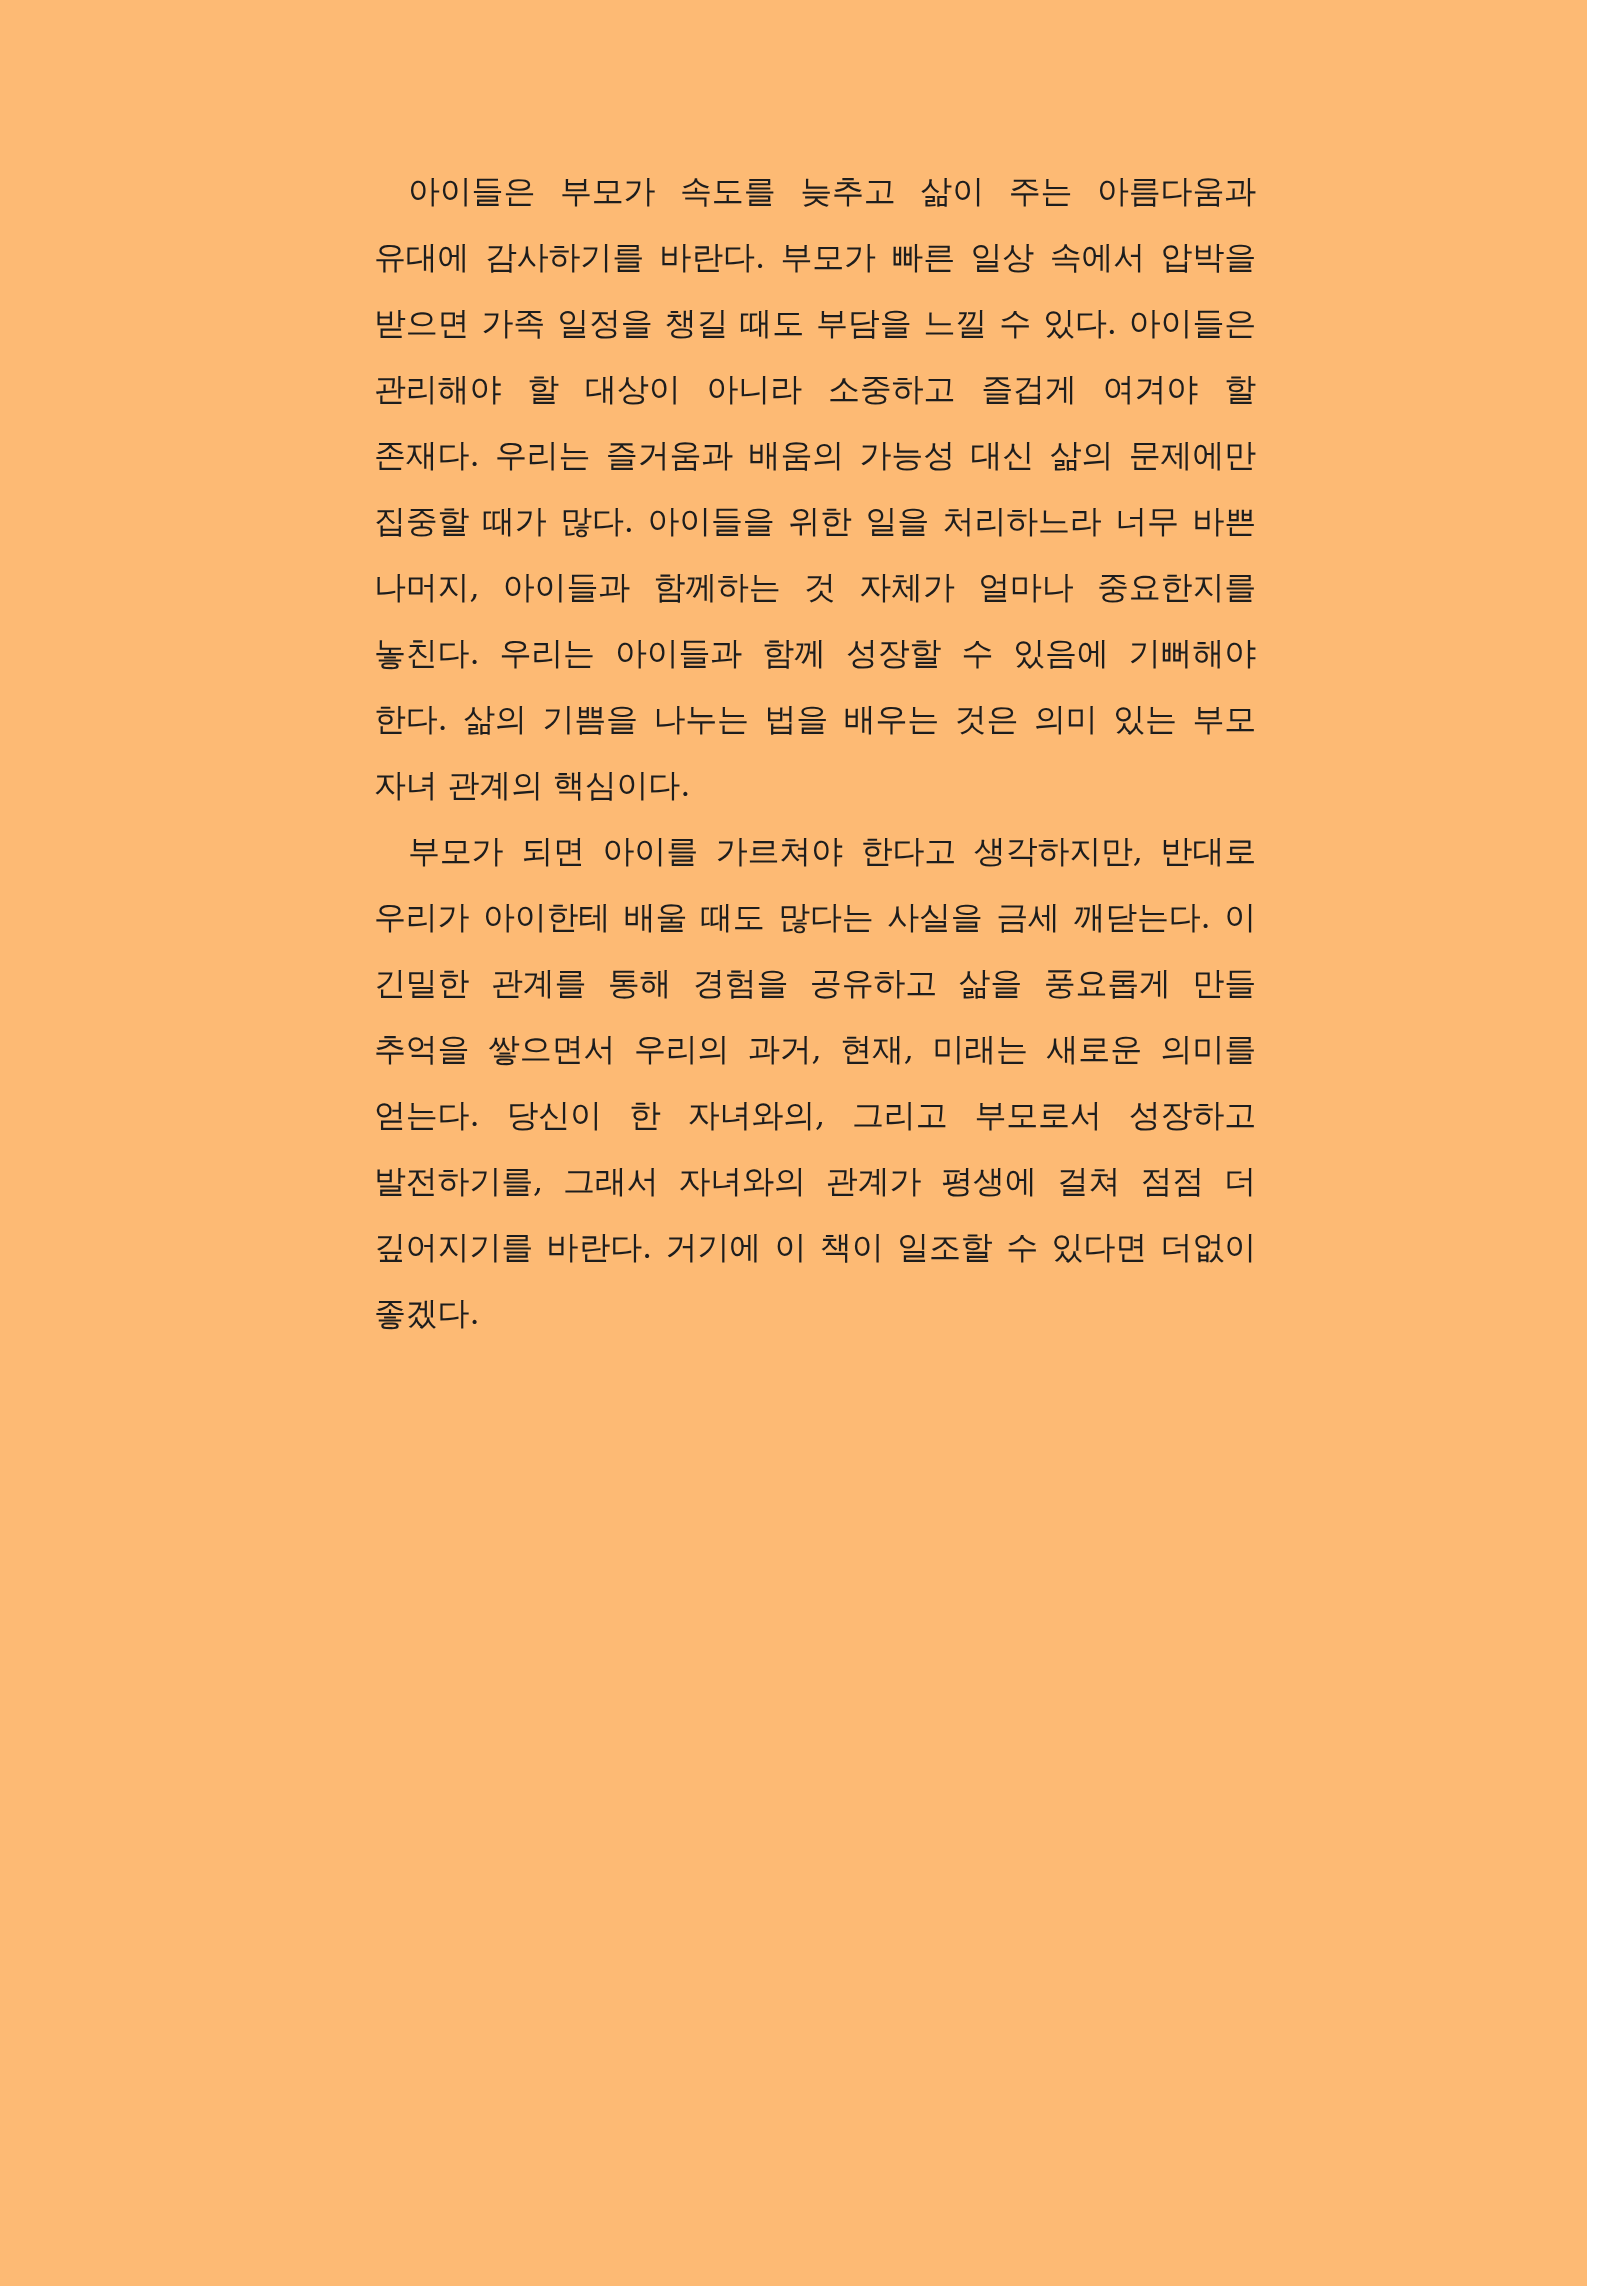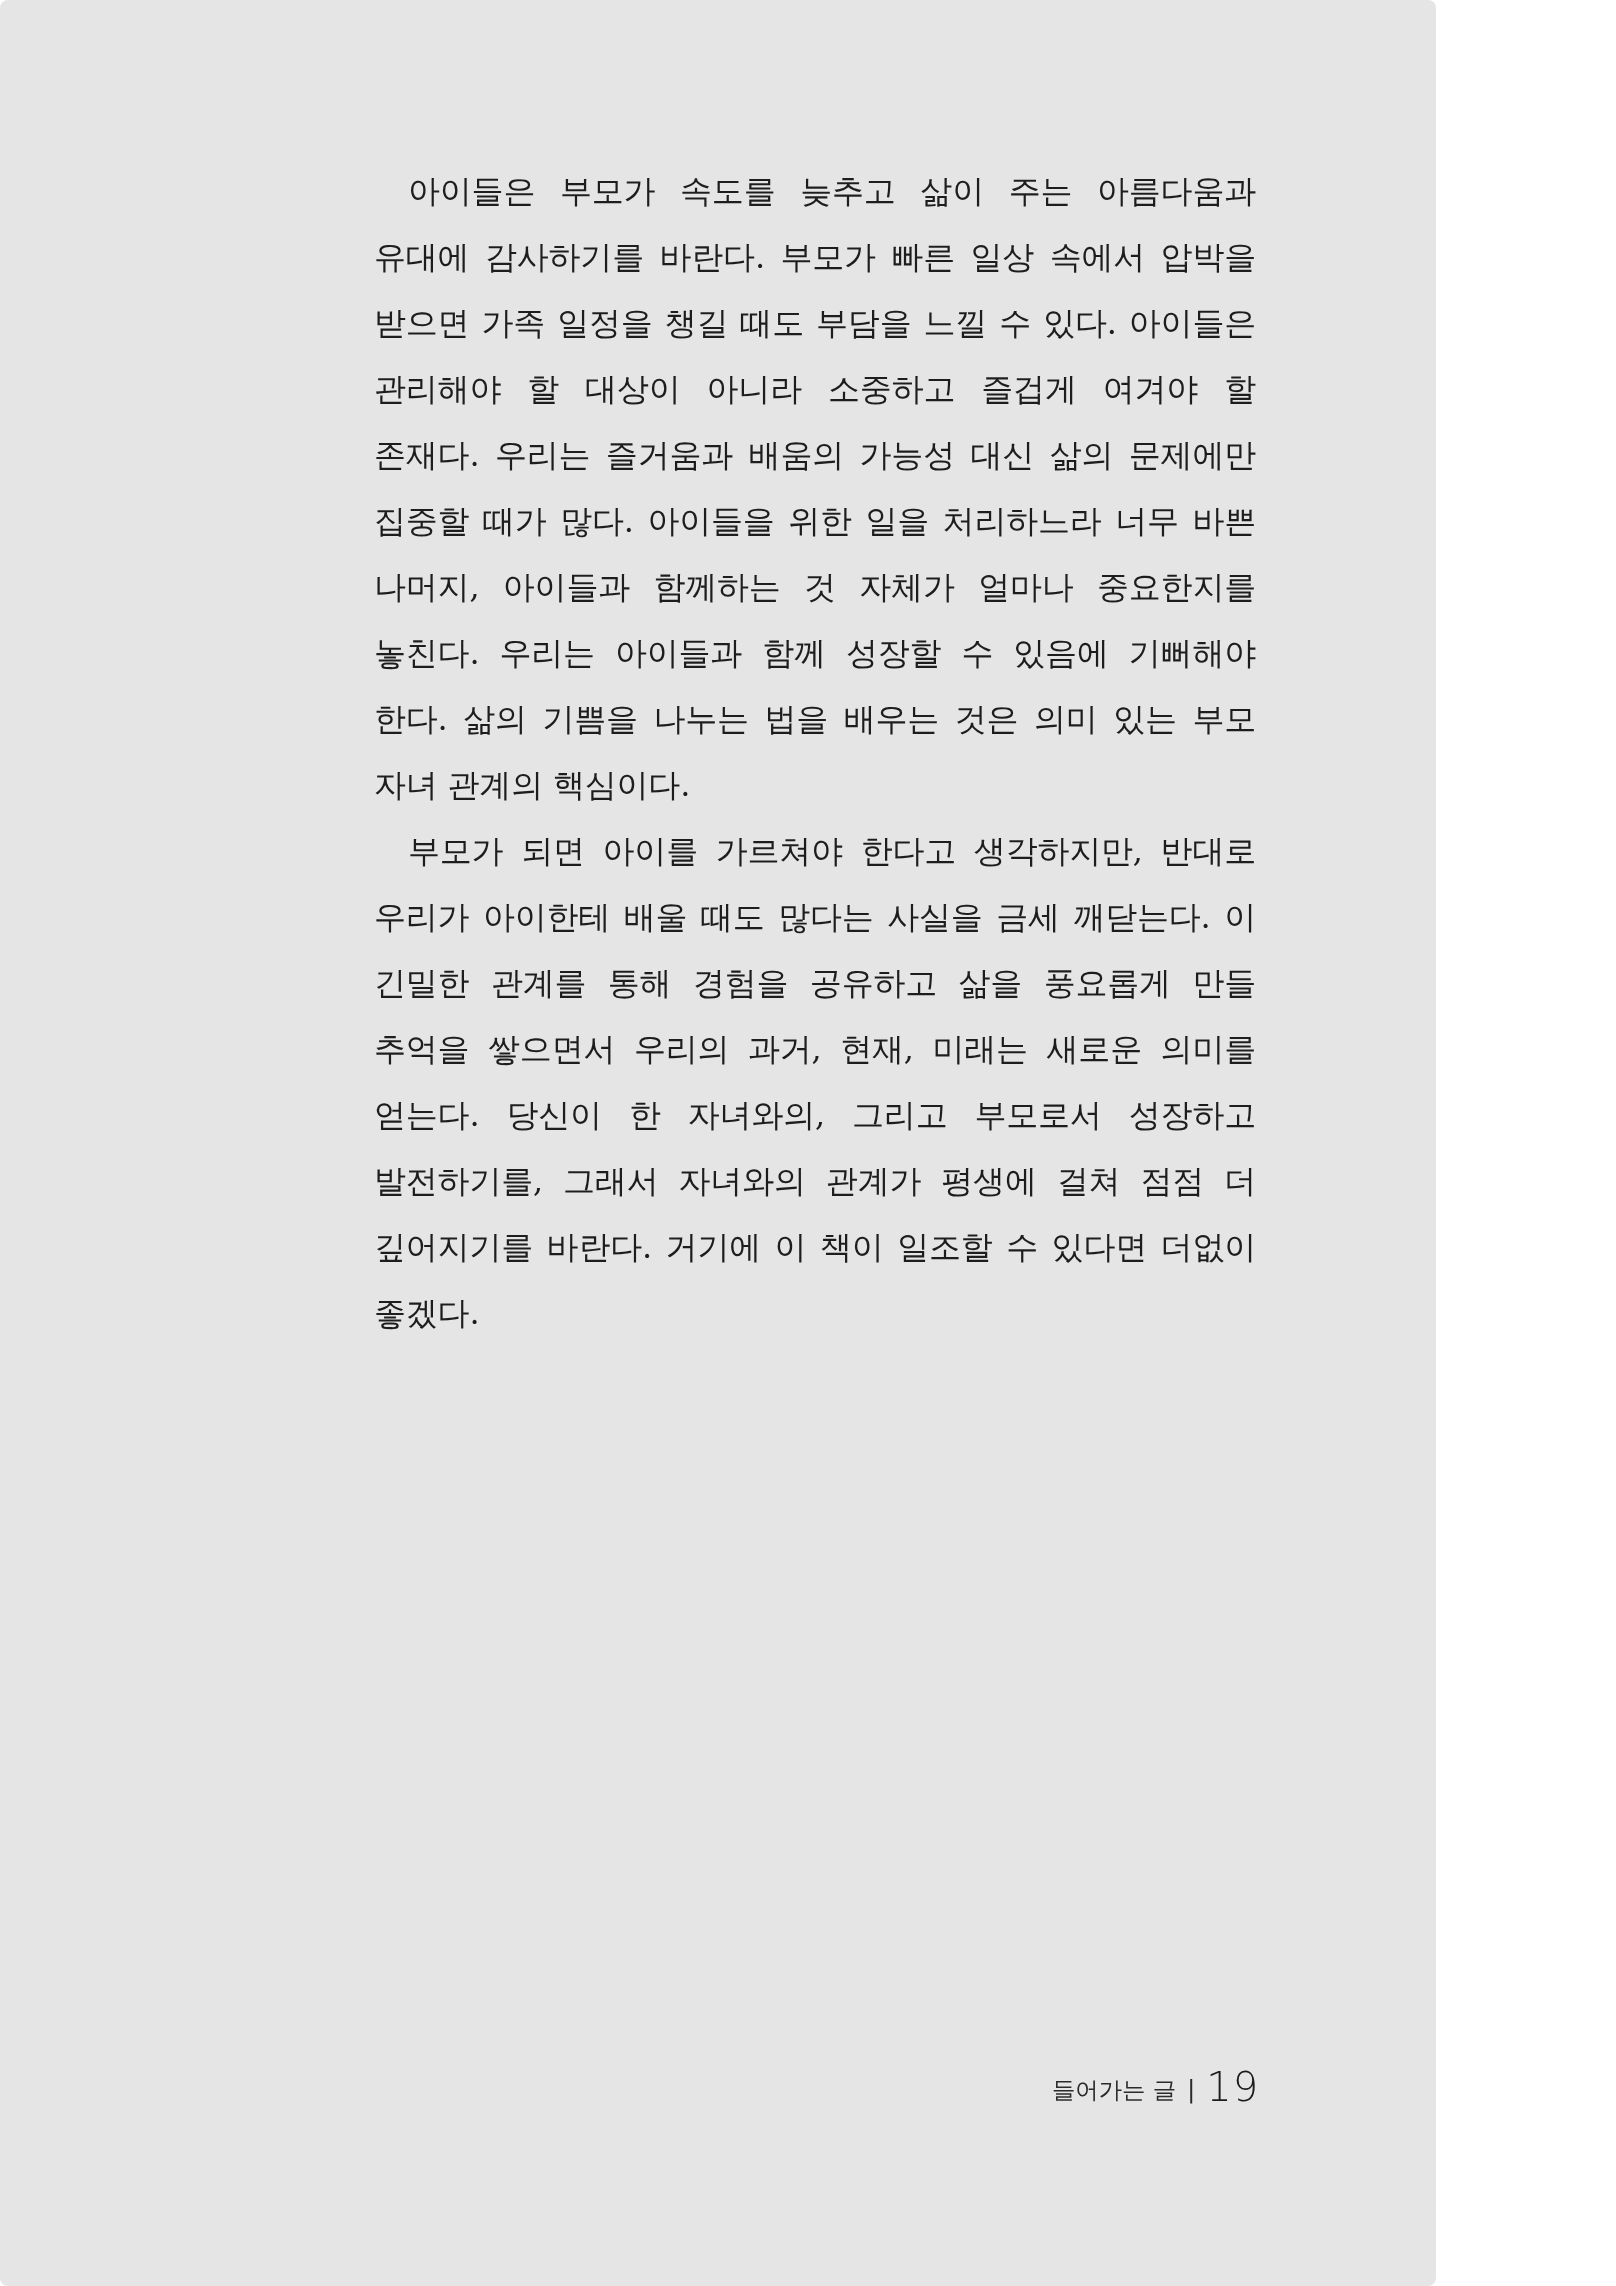--- a/index.html
+++ b/index.html
@@ -13,24 +13,23 @@
     position: relative;
     font-family: "DejaVu Serif", "Liberation Serif", serif;
     color: #1b1b1b;
     overflow: hidden;
   }
 
   .page {
     position: absolute;
     left: 0;
     top: 0;
-    width: 1436px;
+    width: 1587px;
     height: 2286px;
-    background: #e5e5e5;
-    border-radius: 8px;
+    background: #fdba74;
   }
 
   .text-column {
     position: absolute;
     left: 374px;
     top: 158px;
     width: 882px;
   }
 
   .body-paragraph {
@@ -94,22 +93,15 @@
 </head>
 <body>
 
 <div class="page">
 
   <div class="text-column">
     <p class="body-paragraph">아이들은 부모가 속도를 늦추고 삶이 주는 아름다움과 유대에 감사하기를 바란다. 부모가 빠른 일상 속에서 압박을 받으면 가족 일정을 챙길 때도 부담을 느낄 수 있다. 아이들은 관리해야 할 대상이 아니라 소중하고 즐겁게 여겨야 할 존재다. 우리는 즐거움과 배움의 가능성 대신 삶의 문제에만 집중할 때가 많다. 아이들을 위한 일을 처리하느라 너무 바쁜 나머지, 아이들과 함께하는 것 자체가 얼마나 중요한지를 놓친다. 우리는 아이들과 함께 성장할 수 있음에 기뻐해야 한다. 삶의 기쁨을 나누는 법을 배우는 것은 의미 있는 부모 자녀 관계의 핵심이다.</p>
     <p class="body-paragraph">부모가 되면 아이를 가르쳐야 한다고 생각하지만, 반대로 우리가 아이한테 배울 때도 많다는 사실을 금세 깨닫는다. 이 긴밀한 관계를 통해 경험을 공유하고 삶을 풍요롭게 만들 추억을 쌓으면서 우리의 과거, 현재, 미래는 새로운 의미를 얻는다. 당신이 한 자녀와의, 그리고 부모로서 성장하고 발전하기를, 그래서 자녀와의 관계가 평생에 걸쳐 점점 더 깊어지기를 바란다. 거기에 이 책이 일조할 수 있다면 더없이 좋겠다.</p>
   </div>
 
-  <div class="footer">
-    <div class="footer-inner">
-      <span class="footer-label">들어가는 글</span>
-      <span class="footer-sep">|</span>
-      <span class="footer-page-number">19</span>
-    </div>
-  </div>
 
 </div>
 
 
 </body></html>

